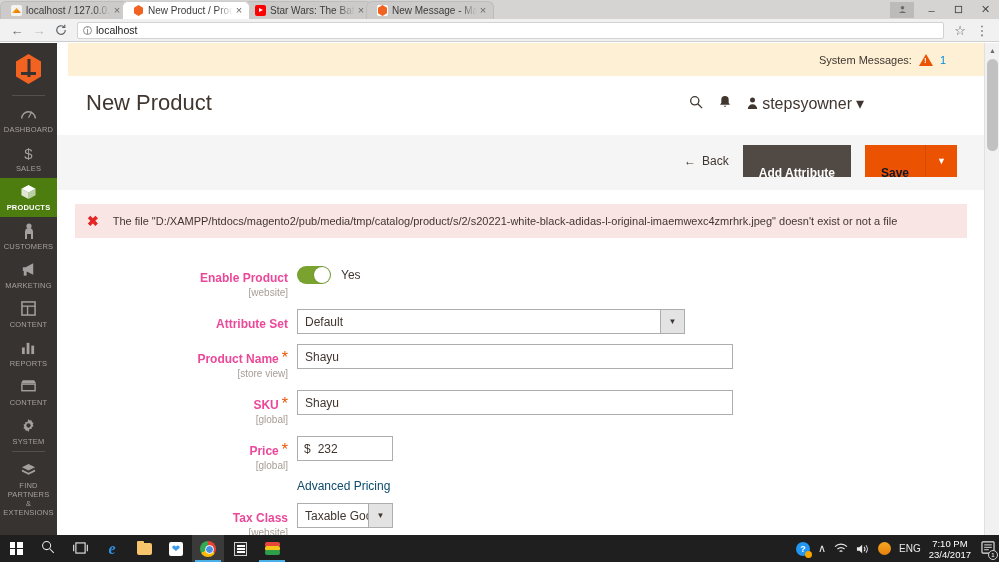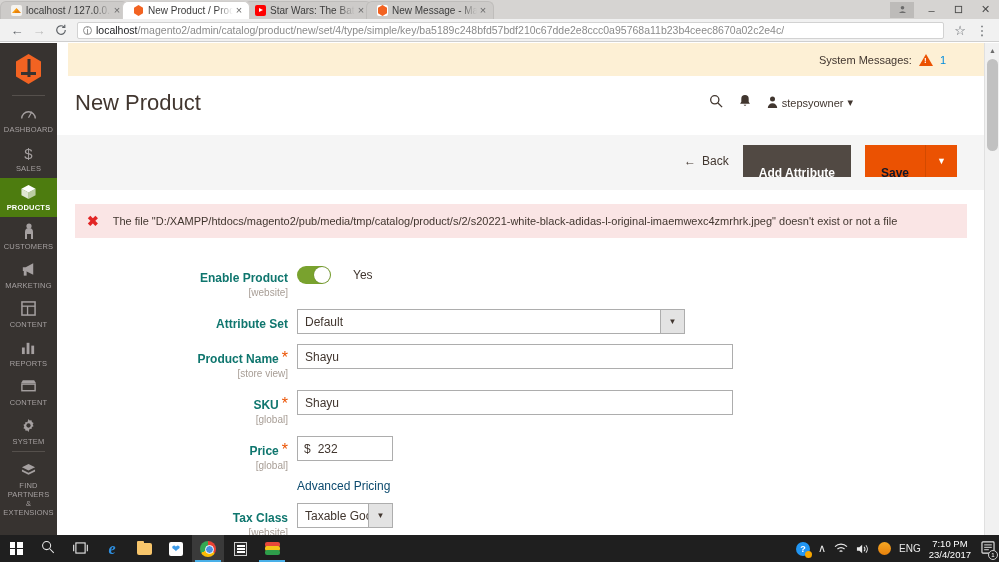--- a/index.html
+++ b/index.html
@@ -101,25 +101,25 @@
     position: absolute; left: 11px; top: 0; width: 920px; height: 33px;
     background: #fdf0d5; display: flex; align-items: center; justify-content: flex-end;
     padding-right: 42px; gap: 7px;
   }
   .sysmsg-label { font-size: 11px; color: #41362f; }
   .warn-tri { width: 0; height: 0; border-left: 7px solid transparent; border-right: 7px solid transparent;
               border-bottom: 12px solid #eb5202; position: relative; }
   .warn-tri::after { content: "!"; position: absolute; left: -2px; top: 2px; font-size: 8px; color: #fff; font-weight: bold; }
   .sysmsg-count { font-size: 11px; color: #008bdb; }
 
-  .page-head { position: absolute; left: 0; top: 33px; width: 838px; height: 59px; }
+  .page-head { position: absolute; left: 11px; top: 33px; width: 838px; height: 59px; }
   .page-title { position: absolute; left: 18px; top: 14px; font-size: 22px; color: #41362f; font-weight: normal; }
   .head-tools { position: absolute; right: 42px; top: 18px; display: flex; align-items: center; gap: 16px; }
   .tool-ico { color: #41362f; font-size: 14px; }
-  .user-box { display: flex; align-items: center; gap: 4px; font-size: 11px; color: #41362f; }
+  .user-box { display: flex; align-items: center; gap: 4px; font-size: 16px; color: #41362f; }
 
   .action-bar { position: absolute; left: 0; top: 92px; width: 942px; height: 55px; background: #f5f5f5; }
   .action-right { position: absolute; right: 42px; top: 10px; display: flex; align-items: center; gap: 14px; }
   .back-btn { display:flex; align-items:center; gap:6px; font-size: 12px; color: #41362f; }
   .btn {
     border: none; font-family: "Liberation Sans", sans-serif; font-size: 12px;
     padding: 12px 16px; height: 32px; line-height: 32px; cursor: pointer;
   }
   .btn-secondary { background: #514943; color: #ffffff; font-weight: bold; }
   .btn-primary { background: #eb5202; color: #0f172a; font-weight: bold; }
@@ -134,32 +134,32 @@
   }
   .error-x { color: #e22626; font-size: 14px; font-weight: bold; flex: 0 0 auto; }
   .error-text { font-size: 11px; color: #41362f; line-height: 14px; }
 
   
   .form { position: absolute; left: 0; top: 220px; width: 942px; }
   .field-row { display: flex; align-items: flex-start; margin-bottom: 10px; }
   .field-label {
     width: 240px; flex: 0 0 240px; text-align: right; padding-right: 9px; padding-top: 5px;
   }
-  .field-label .lname { font-size: 12px; color: #0f766e; font-weight: bold; }
+  .field-label .lname { font-size: 12px; color: #ec4899; font-weight: bold; }
   .field-label .req { color: #eb5202; font-weight: normal; margin-left: 3px; }
   .field-label .scope { display: block; font-size: 10px; color: #a79d95; line-height: 13px; }
   .field-ctrl { flex: 1 1 auto; }
 
   .toggle-wrap { display: flex; align-items: center; gap: 10px; padding-top: 3px; }
   .toggle {
     width: 34px; height: 18px; border-radius: 9px; background: #79a22e; position: relative;
   }
   .toggle .knob { position: absolute; right: 1px; top: 1px; width: 16px; height: 16px;
                   border-radius: 50%; background: #fff; box-shadow: 0 0 1px rgba(0,0,0,.35); }
-  .toggle-text { font-size: 12px; color: #41362f; margin-left: 12px; }
+  .toggle-text { font-size: 12px; color: #41362f; }
 
   .select-wide {
     width: 388px; height: 25px; border: 1px solid #adadad; background: #fff;
     display: flex; align-items: center; font-size: 12px; color: #41362f; padding-left: 7px; position: relative;
   }
   .select-wide .caret-box {
     position: absolute; right: 0; top: 0; width: 24px; height: 23px;
     background: #e3e3e3; border-left: 1px solid #adadad;
     display: flex; align-items: center; justify-content: center; font-size: 8px; color: #41362f;
   }
@@ -272,21 +272,20 @@
   <span class="nav-icon disabled">→</span>
   <span class="nav-icon">
     <svg width="12" height="12" viewBox="0 0 14 14">
         <path d="M12 7a5 5 0 1 1-1.6-3.6" fill="none" stroke="#5f6368" stroke-width="1.4"></path>
         <path d="M11.4 1v3.1H8.4" fill="none" stroke="#5f6368" stroke-width="1.4"></path>
       </svg>
   </span>
   <div class="omnibox">
     <span class="omni-info">i</span>
     <span class="omni-host">localhost</span>
-    <span class="omni-path">/magento2/admin/catalog/product/new/set/4/type/simple/key/ba5189c248bfd57bdf210c67dde2e8ccc0a95768a11b23b4ceec8670a02c2e4c/</span>
   </div>
   <span class="nav-icon">☆</span>
   <span class="nav-icon">⋮</span>
 </div>
 
 <div class="page">
 
   <div class="sidebar">
     <div class="logo-wrap">
         <span class="logo-hex"></span>

